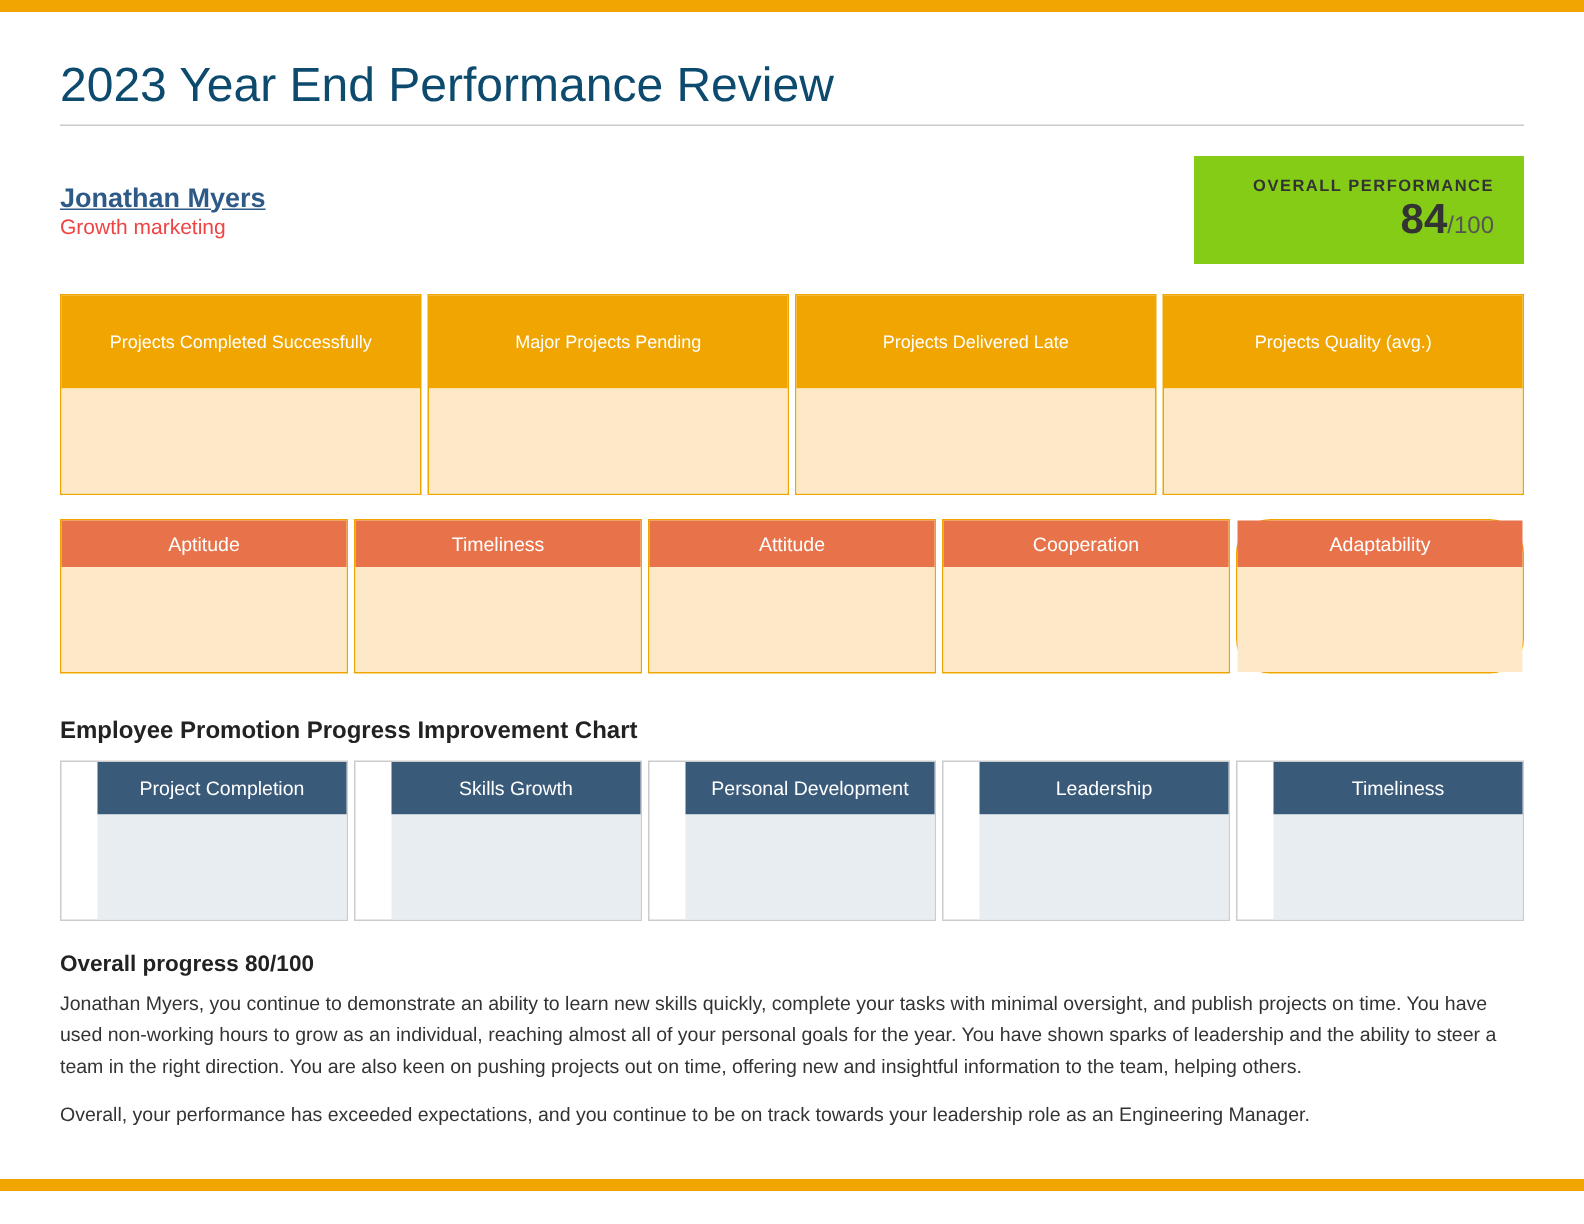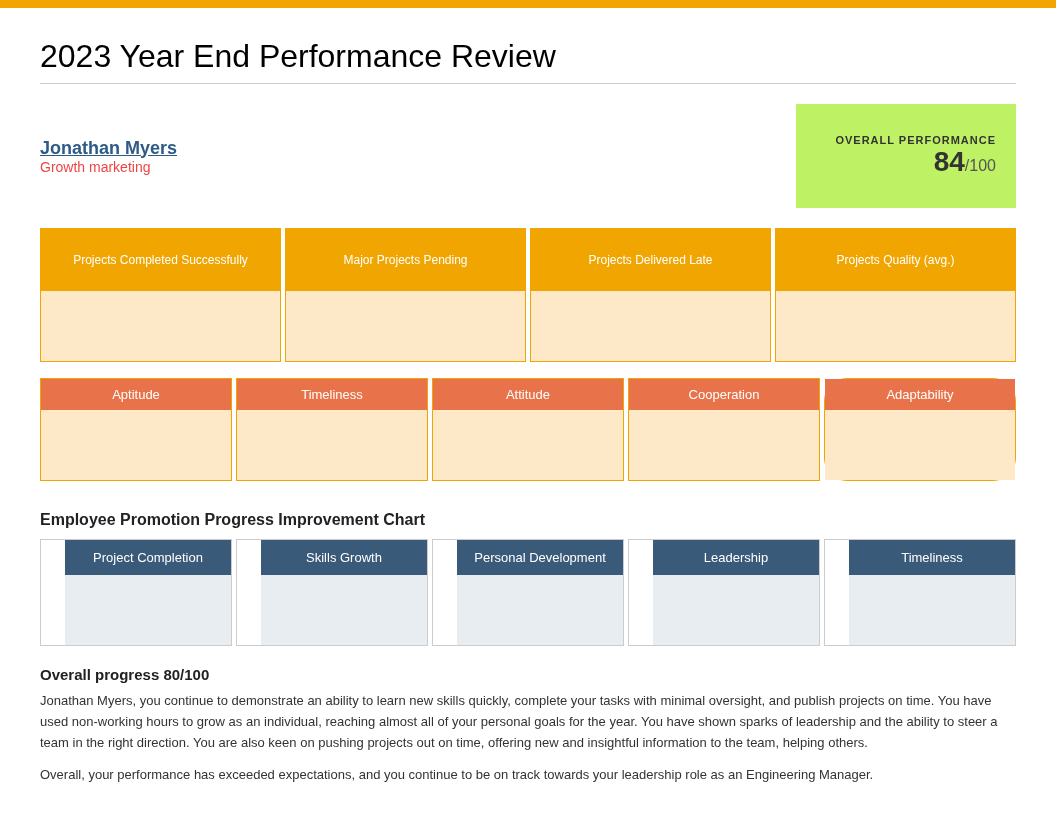--- a/index.html
+++ b/index.html
@@ -16,21 +16,21 @@
       height: 8px;
       background: #f0a500;
     }
     .page {
       max-width: 1056px;
       margin: 0 auto;
       padding: 30px 40px 20px 40px;
     }
     .page-title {
       font-size: 32px;
-      color: #000000;
+      color: #0c4a6e;
       font-weight: 300;
       margin-bottom: 8px;
     }
     .title-divider {
       border: none;
       border-top: 1px solid #ccc;
       margin-bottom: 20px;
     }
     .employee-header {
       display: flex;
@@ -42,22 +42,22 @@
       font-size: 18px;
       font-weight: bold;
       color: #2d5a87;
       text-decoration: underline;
     }
     .employee-info .employee-role {
       font-size: 14px;
       color: #ef4444;
     }
     .overall-performance-box {
-      background: #bef264;
-      padding: 30px 20px;
+      background: #84cc16;
+      padding: 14px 20px;
       text-align: right;
       min-width: 220px;
     }
     .overall-performance-box .op-label {
       font-size: 11px;
       font-weight: bold;
       color: #333;
       letter-spacing: 1px;
       text-transform: uppercase;
     }

